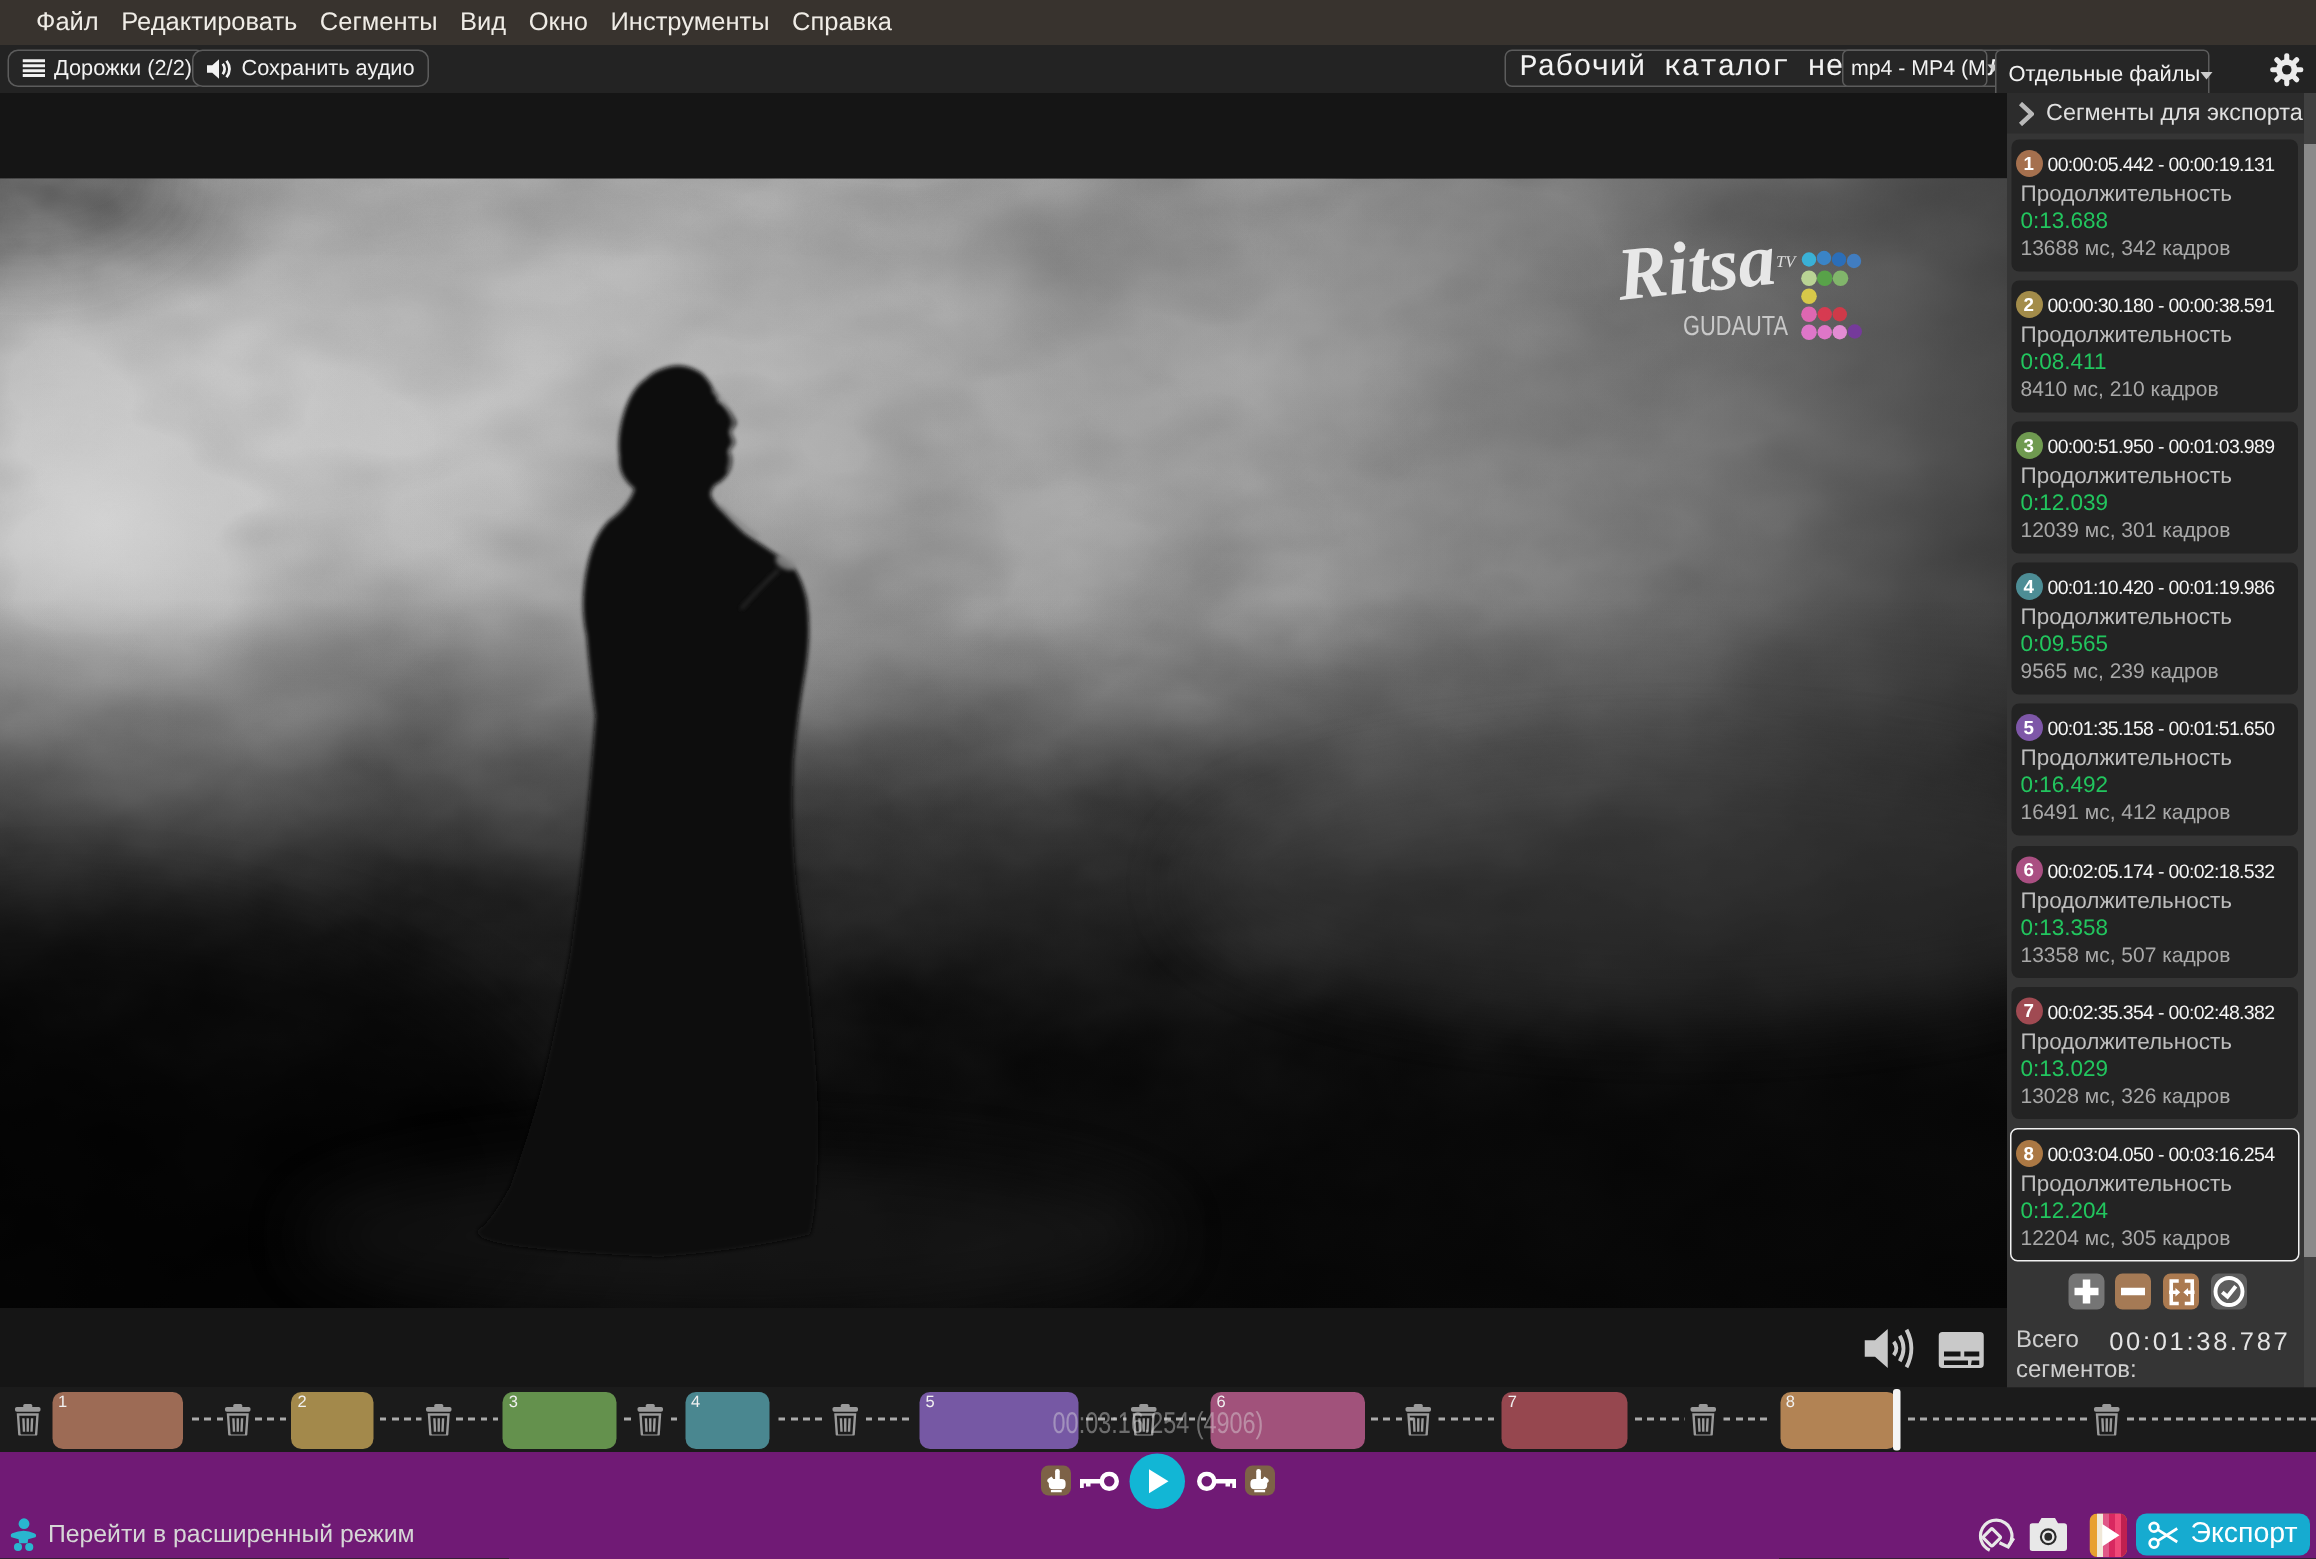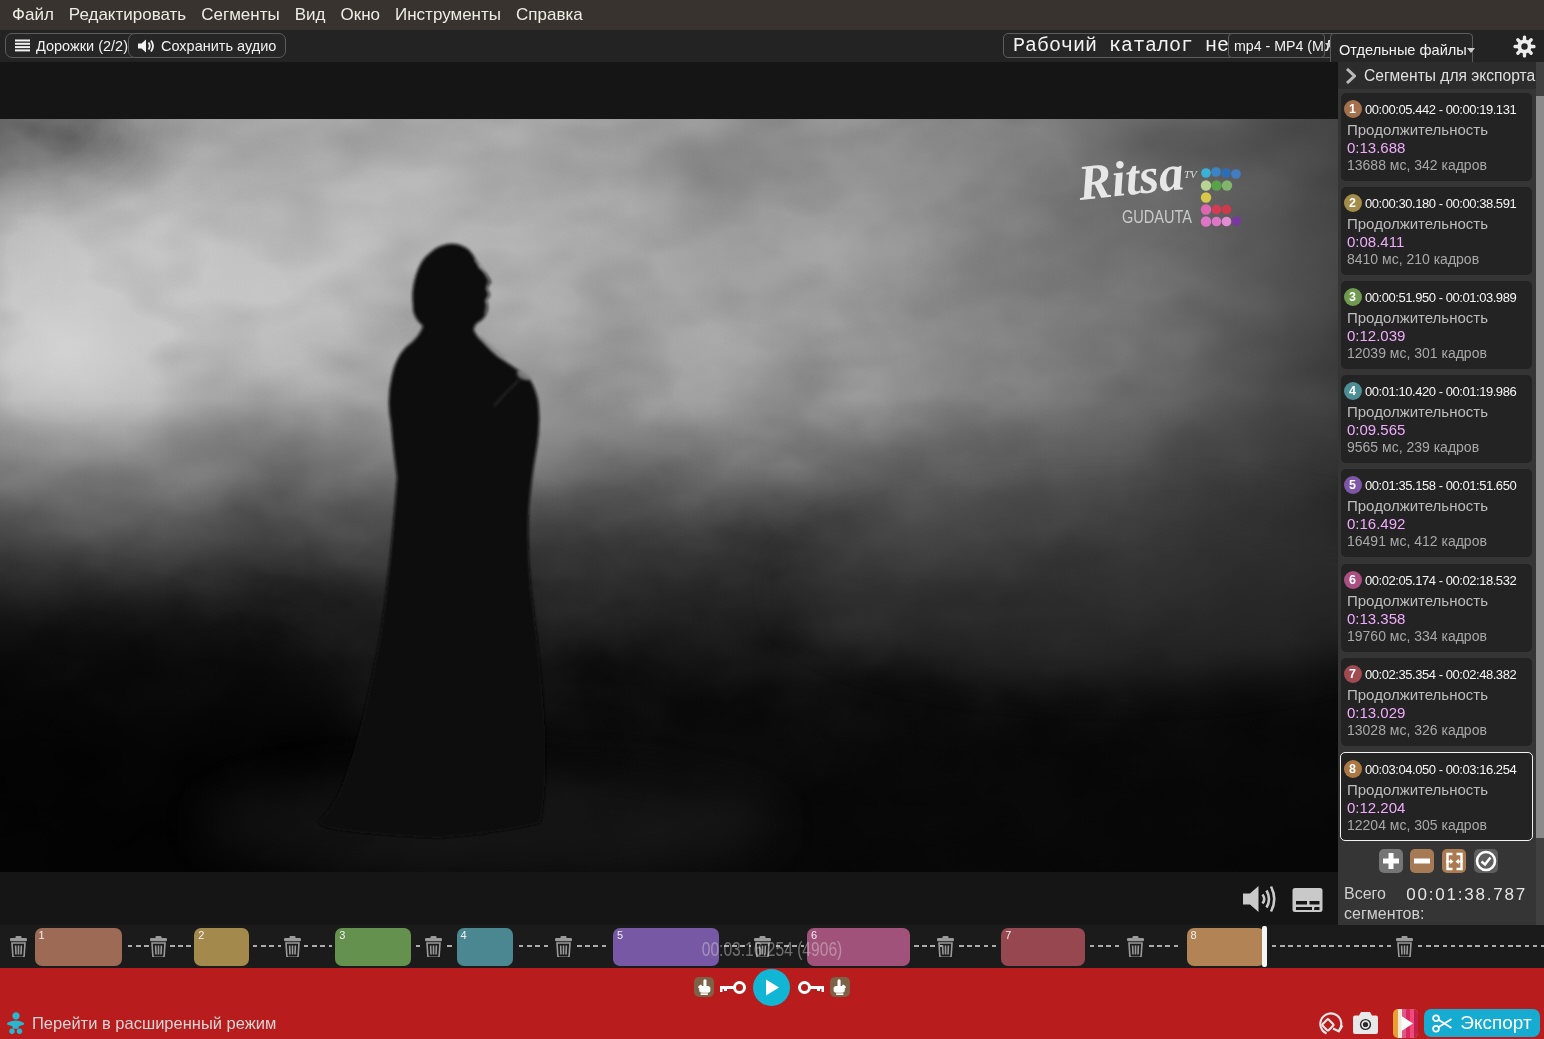--- a/index.html
+++ b/index.html
@@ -5,21 +5,21 @@
   * { margin:0; padding:0; box-sizing:border-box; }
   html,body { width:1544px; height:1039px; overflow:hidden; background:#242424;
     font-family:"Liberation Sans", sans-serif; }
   #app { position:relative; width:1544px; height:1039px; }
 
   
   #menubar { position:absolute; left:0; top:0; width:1544px; height:30px;
     background:#38332e; color:#efece6; font-size:17px; display:flex;
     align-items:center; }
   #menubar span { margin:0 7.5px; }
-  #menubar span:first-child { margin-left:12px; }
+  #menubar span:first-child { margin-left:24px; }
 
   
   #toolbar { position:absolute; left:0; top:30px; width:1544px; height:32px;
     background:#232323; color:#f2f2f2; font-size:14.5px; }
   .tbtn { position:absolute; top:3px; height:25px; border:1px solid #5c5c5c;
     border-radius:7px; background:#262626; color:#f2f2f2; display:flex;
     align-items:center; padding:0 9px; white-space:nowrap; font-size:14.5px; }
   .tbtn svg { margin-right:6px; }
   .tsel { position:absolute; top:3px; height:25px; border:1px solid #5c5c5c;
     border-radius:4px; background:#262626; color:#f2f2f2; display:flex;
@@ -43,42 +43,42 @@
   #shead { position:absolute; left:0; top:0; width:198px; height:27px;
     background:#2c2c2c; font-size:15.6px; color:#e0e0e0; display:flex;
     align-items:center; white-space:nowrap; }
   .card { position:absolute; left:3px; width:191px; height:88px;
     background:#232323; border-radius:5px; color:#c9c9c9; font-size:14px; }
   .badge { position:absolute; left:2.5px; top:7px; width:18px; height:18px;
     border-radius:50%; color:#fff; font-size:12.5px; font-weight:bold;
     display:flex; align-items:center; justify-content:center; }
   .trange { position:absolute; left:24px; top:9px; color:#f5f5f5; font-size:13px; letter-spacing:-0.45px; white-space:nowrap; }
   .l2 { position:absolute; left:6px; top:28px; font-size:15px; color:#bdbdbd; }
-  .l3 { position:absolute; left:6px; top:46px; font-size:15px; color:#f0abfc; }
+  .l3 { position:absolute; left:6px; top:46px; font-size:15px; color:#22c55e; }
   .l4 { position:absolute; left:6px; top:64px; font-size:14px; color:#a8a8a8; white-space:nowrap; }
 
   
   .sqbtn { position:absolute; width:24px; height:24px; border-radius:5px;
     display:flex; align-items:center; justify-content:center; }
 
   
   #timeline { position:absolute; left:0; top:925px; width:1544px; height:43px;
     background:#1b1b1b; }
   .tseg { position:absolute; top:3px; height:38px; border-radius:7px; }
   .tseg i { position:absolute; left:4px; top:1px; font-style:normal;
     color:#f0f0f0; font-size:11px; }
   .dash { position:absolute; top:20px; height:1.7px; background:repeating-linear-gradient(90deg,#ababab 0 4.5px,transparent 4.5px 8.2px); }
   .trash { position:absolute; top:11px; }
   #curtime { position:absolute; left:0; top:13px; width:1544px; text-align:center;
     font-size:20px; color:rgba(225,225,225,0.42); transform:scaleX(0.78);
     transform-origin:772px 0; }
 
   
   #bottom { position:absolute; left:0; top:968px; width:1544px; height:71px;
-    background:#b91c1c; }
+    background:#701a75; }
 </style>
 </head>
 <body>
 <div id="app">
   <svg width="0" height="0" style="position:absolute;">
     <defs>
         <g id="tico">
       <rect x="6.5" y="0" width="6" height="3" rx="1" fill="#9a9a9a"></rect>
       <rect x="1" y="2" width="17" height="3.2" rx="1.2" fill="#9a9a9a"></rect>
       <path d="M3 7 h13 l-0.9 13.2 a1.2 1.2 0 0 1 -1.2 1 H5.1 a1.2 1.2 0 0 1 -1.2 -1 z" fill="none" stroke="#9a9a9a" stroke-width="1.6"></path>
@@ -314,21 +314,21 @@
       <div class="trange">00:01:35.158 - 00:01:51.650</div>
       <div class="l2">Продолжительность</div>
       <div class="l3">0:16.492</div>
       <div class="l4">16491 мс, 412 кадров</div>
     </div>
     <div class="card" style="top:501.6px;">
       <div class="badge" style="background:#aa4f82;">6</div>
       <div class="trange">00:02:05.174 - 00:02:18.532</div>
       <div class="l2">Продолжительность</div>
       <div class="l3">0:13.358</div>
-      <div class="l4">19760 мс, 334 кадров</div>
+      <div class="l4">13358 мс, 507 кадров</div>
     </div>
     <div class="card" style="top:595.8px;">
       <div class="badge" style="background:#a04a52;">7</div>
       <div class="trange">00:02:35.354 - 00:02:48.382</div>
       <div class="l2">Продолжительность</div>
       <div class="l3">0:13.029</div>
       <div class="l4">13028 мс, 326 кадров</div>
     </div>
     <div class="card" style="top:689.5px; height:89px; border:1.5px solid #f2f2f2; left:2px; width:193px;">
       <div class="badge" style="background:#ab7844;">8</div>

